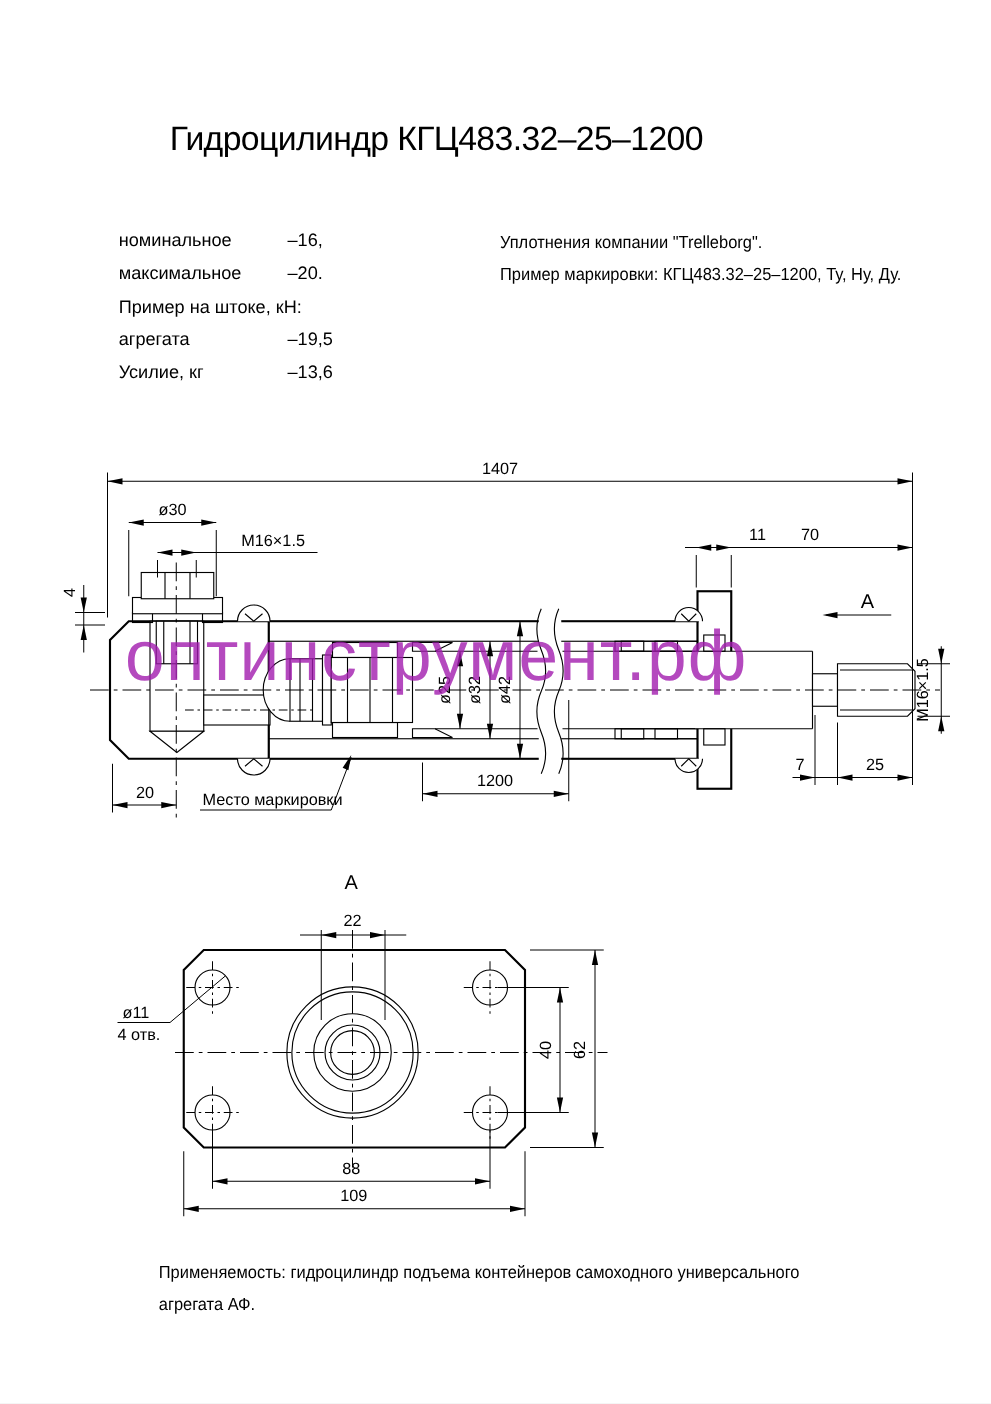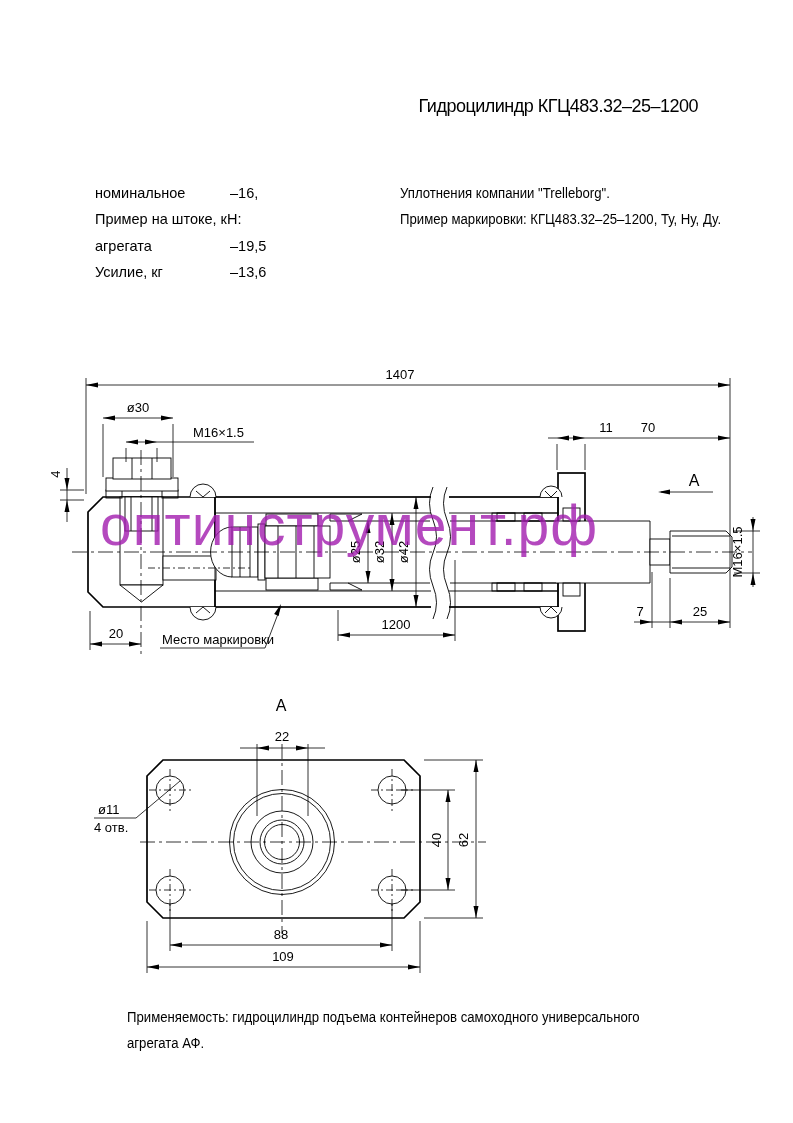--- a/index.html
+++ b/index.html
@@ -1,18 +1,18 @@
 <!DOCTYPE html>
 <html><head>
 <meta charset="utf-8">
 <style>
   html,body{margin:0;padding:0;background:#e8e8e8}
   .page{position:relative;width:793px;height:1123px;background:#ffffff;overflow:hidden;
         font-family:"Liberation Sans",sans-serif;color:#000}
-  .title{position:absolute;left:0;top:96px;width:698px;text-align:right;font-size:18px;
+  .title{position:absolute;left:0;top:96px;width:698px;text-align:center;font-size:27px;
          letter-spacing:-0.5px;white-space:nowrap}
   .specs{position:absolute;left:95px;top:180px;font-size:14.5px;line-height:26.3px}
   .specs .row{display:flex;white-space:nowrap}
   .specs .lbl{width:135px}
   .notes{position:absolute;left:400px;top:180px;font-size:14px;line-height:26.3px}
   .app{position:absolute;left:127px;top:1004px;font-size:14px;line-height:26px}
   .cond{display:inline-block;transform:scaleX(0.94);transform-origin:0 0;white-space:nowrap}
   .watermark{position:absolute;left:100px;top:492px;font-size:57px;color:#a21caf;opacity:.8;
              letter-spacing:1px;white-space:nowrap;pointer-events:none}
   svg.draw{position:absolute;left:0;top:0}
@@ -33,20 +33,24 @@
 <div class="page">
 
   <div class="title">Гидроцилиндр КГЦ483.32–25–1200</div>
 
   <div class="specs">
     <div class="row">
       <span class="lbl">номинальное</span>
       <span>–16,</span>
     </div>
     <div class="row">
+      <span class="lbl">максимальное</span>
+      <span>–20.</span>
+    </div>
+    <div class="row">
       <span>Пример на штоке, кН:</span>
     </div>
     <div class="row">
       <span class="lbl">агрегата</span>
       <span>–19,5</span>
     </div>
     <div class="row">
       <span class="lbl">Усилие, кг</span>
       <span>–13,6</span>
     </div>

